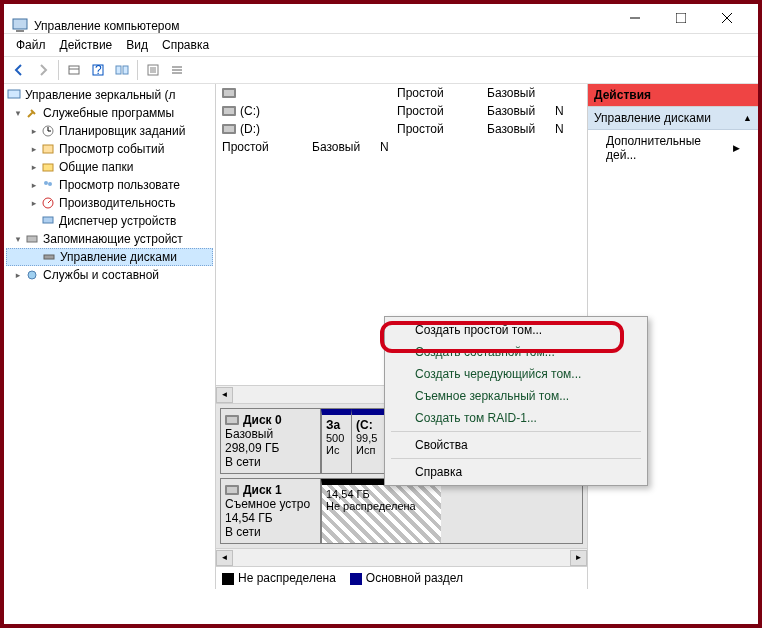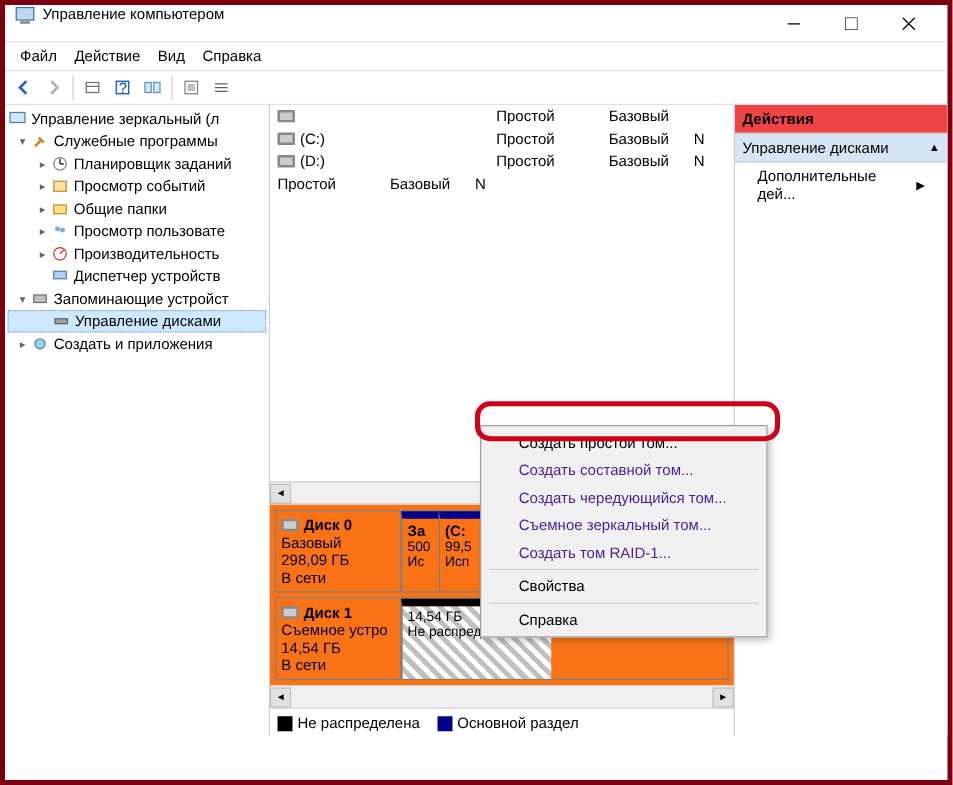--- a/index.html
+++ b/index.html
@@ -1,18 +1,18 @@
 <!DOCTYPE html>
 <html><head>
 <meta charset="utf-8">
 <style>
 * { box-sizing: border-box; margin: 0; padding: 0; font-family: "Segoe UI", Tahoma, sans-serif; font-size: 12px; }
 body { background: #fff; }
 .outer-border { border: 4px solid #7b0010; width: 762px; height: 628px; margin: 0 auto; position: relative; background: #fff; overflow: hidden; }
-.titlebar { height: 30px; display: flex; align-items: flex-start; padding: 0 8px; border-bottom: 1px solid #e0e0e0; }
+.titlebar { height: 30px; display: flex; align-items: flex-end; padding: 0 8px; border-bottom: 1px solid #e0e0e0; }
 .titlebar .icon { width: 16px; height: 16px; margin-right: 6px; }
 .titlebar .title { flex: 1; font-size: 12px; }
 .winbtn { width: 46px; height: 30px; display: flex; align-items: center; justify-content: center; cursor: pointer; }
 .menubar { height: 22px; display: flex; align-items: center; padding: 0 6px; gap: 2px; }
 .menubar span { padding: 2px 6px; cursor: pointer; }
 .toolbar { height: 28px; display: flex; align-items: center; padding: 0 4px; border-top: 1px solid #e0e0e0; border-bottom: 1px solid #e0e0e0; gap: 2px; }
 .tbtn { width: 22px; height: 22px; display: flex; align-items: center; justify-content: center; border: 1px solid transparent; cursor: pointer; }
 .tsep { width: 1px; height: 20px; background: #d0d0d0; margin: 0 2px; }
 .main { display: flex; height: 505px; }
 .tree { width: 212px; border-right: 1px solid #d0d0d0; overflow: hidden; padding: 2px; background: #fff; }
@@ -25,36 +25,36 @@
 .vollist-header .col { border-right: 1px solid #e0e0e0; padding: 3px 6px; display: flex; align-items: center; justify-content: space-between; background: #fff; }
 .vollist-header .col::after { content: ""; width: 0; height: 0; }
 .vollist-rows { flex: 0 0 auto; }
 .vrow { display: flex; height: 18px; align-items: center; }
 .vrow .cell { padding: 0 6px; white-space: nowrap; overflow: hidden; display: flex; align-items: center; }
 .disk-icon-sm { width: 14px; height: 10px; background: #888; margin-right: 4px; border-radius: 1px; position: relative; }
 .disk-icon-sm::after { content: ""; position: absolute; left: 2px; top: 2px; width: 10px; height: 6px; background: #ccc; }
 .hscroll { height: 18px; border-top: 1px solid #d0d0d0; display: flex; align-items: center; background: #f0f0f0; }
 .hscroll .arrow { width: 17px; height: 16px; background: #e1e1e1; border: 1px solid #c0c0c0; display: flex; align-items: center; justify-content: center; font-size: 8px; cursor: pointer; }
 .hscroll .track { flex: 1; height: 16px; background: #efefef; }
-.disk-panel { border-top: 1px solid #d0d0d0; background: #f97316; }
+.disk-panel { border-top: 1px solid #d0d0d0; background: #e5e5e5; }
 .disk-block { display: flex; border: 1px solid #808080; margin: 4px; }
 .disk-left { width: 100px; padding: 4px; border-right: 1px solid #808080; font-size: 11px; }
 .disk-left .dname { font-weight: bold; display: flex; align-items: center; }
 .disk-right { flex: 1; display: flex; }
 .part { border-top: 6px solid #00008b; border-left: 1px solid #808080; padding: 3px 4px; font-size: 11px; overflow: hidden; white-space: nowrap; }
 .part.unalloc { border-top: 6px solid #000; background: repeating-linear-gradient(45deg, #fff, #fff 4px, #c0c0c0 4px, #c0c0c0 8px); }
 .legend { border-top: 1px solid #d0d0d0; padding: 4px 6px; display: flex; align-items: center; gap: 14px; }
 .legend .sw { width: 12px; height: 12px; display: inline-block; margin-right: 4px; vertical-align: middle; }
 .right { width: 170px; background: #fff; }
 .right-header { background: #ef4444; border-bottom: 1px solid #d0d0d0; padding: 4px 6px; font-weight: bold; }
 .right-blue { background: #d6e5f3; padding: 4px 6px; border-bottom: 1px solid #c0d0e0; display: flex; align-items: center; justify-content: space-between; }
 .right-item { padding: 4px 18px; cursor: pointer; display: flex; justify-content: space-between; align-items: center; }
-.context-menu { position: absolute; left: 380px; top: 336px; width: 230px; background: #f0f0f0; border: 1px solid #a0a0a0; box-shadow: 3px 3px 6px rgba(0,0,0,0.25); z-index: 100; padding: 2px; }
+.context-menu { position: absolute; left: 380px; top: 312px; width: 264px; background: #f0f0f0; border: 1px solid #a0a0a0; box-shadow: 3px 3px 6px rgba(0,0,0,0.25); z-index: 100; padding: 2px; }
 .cm-item { padding: 4px 14px 4px 28px; cursor: pointer; }
-.cm-item.disabled { color: #4c1d95; cursor: default; }
+.cm-item.disabled { color: #14532d; cursor: default; }
 .cm-sep { height: 1px; background: #d0d0d0; margin: 2px 4px; }
 .highlight { position: absolute; left: 376px; top: 317px; width: 244px; height: 32px; border: 4px solid #d00018; border-radius: 12px; z-index: 200; pointer-events: none; }
 .spacer { flex: 1; }
 .col-tom { width: 175px; }
 .col-loc { width: 90px; }
 .col-type { width: 68px; }
 .col-rest { width: 18px; }
 </style>
 </head>
 <body>
@@ -233,21 +233,21 @@
           </span>
           <span>Управление дисками</span>
         </div>
       <div class="tree-row" style="padding-left:6px">
           <span class="tree-caret">▸</span>
           <span class="tree-icon">
             <svg width="14" height="14">
               <circle cx="7" cy="7" r="4" fill="#a0d0f0" stroke="#5080b0"></circle>
             </svg>
           </span>
-          <span>Создать и приложения</span>
+          <span>Службы и составной</span>
         </div>
     </div>
 
     <div class="center">
       <div class="vollist-rows" id="volRows">
           <div class="vrow">
             <div class="cell col-tom">
               <span class="disk-icon-sm"></span>
             </div>
             <div class="cell col-loc">Простой</div>

